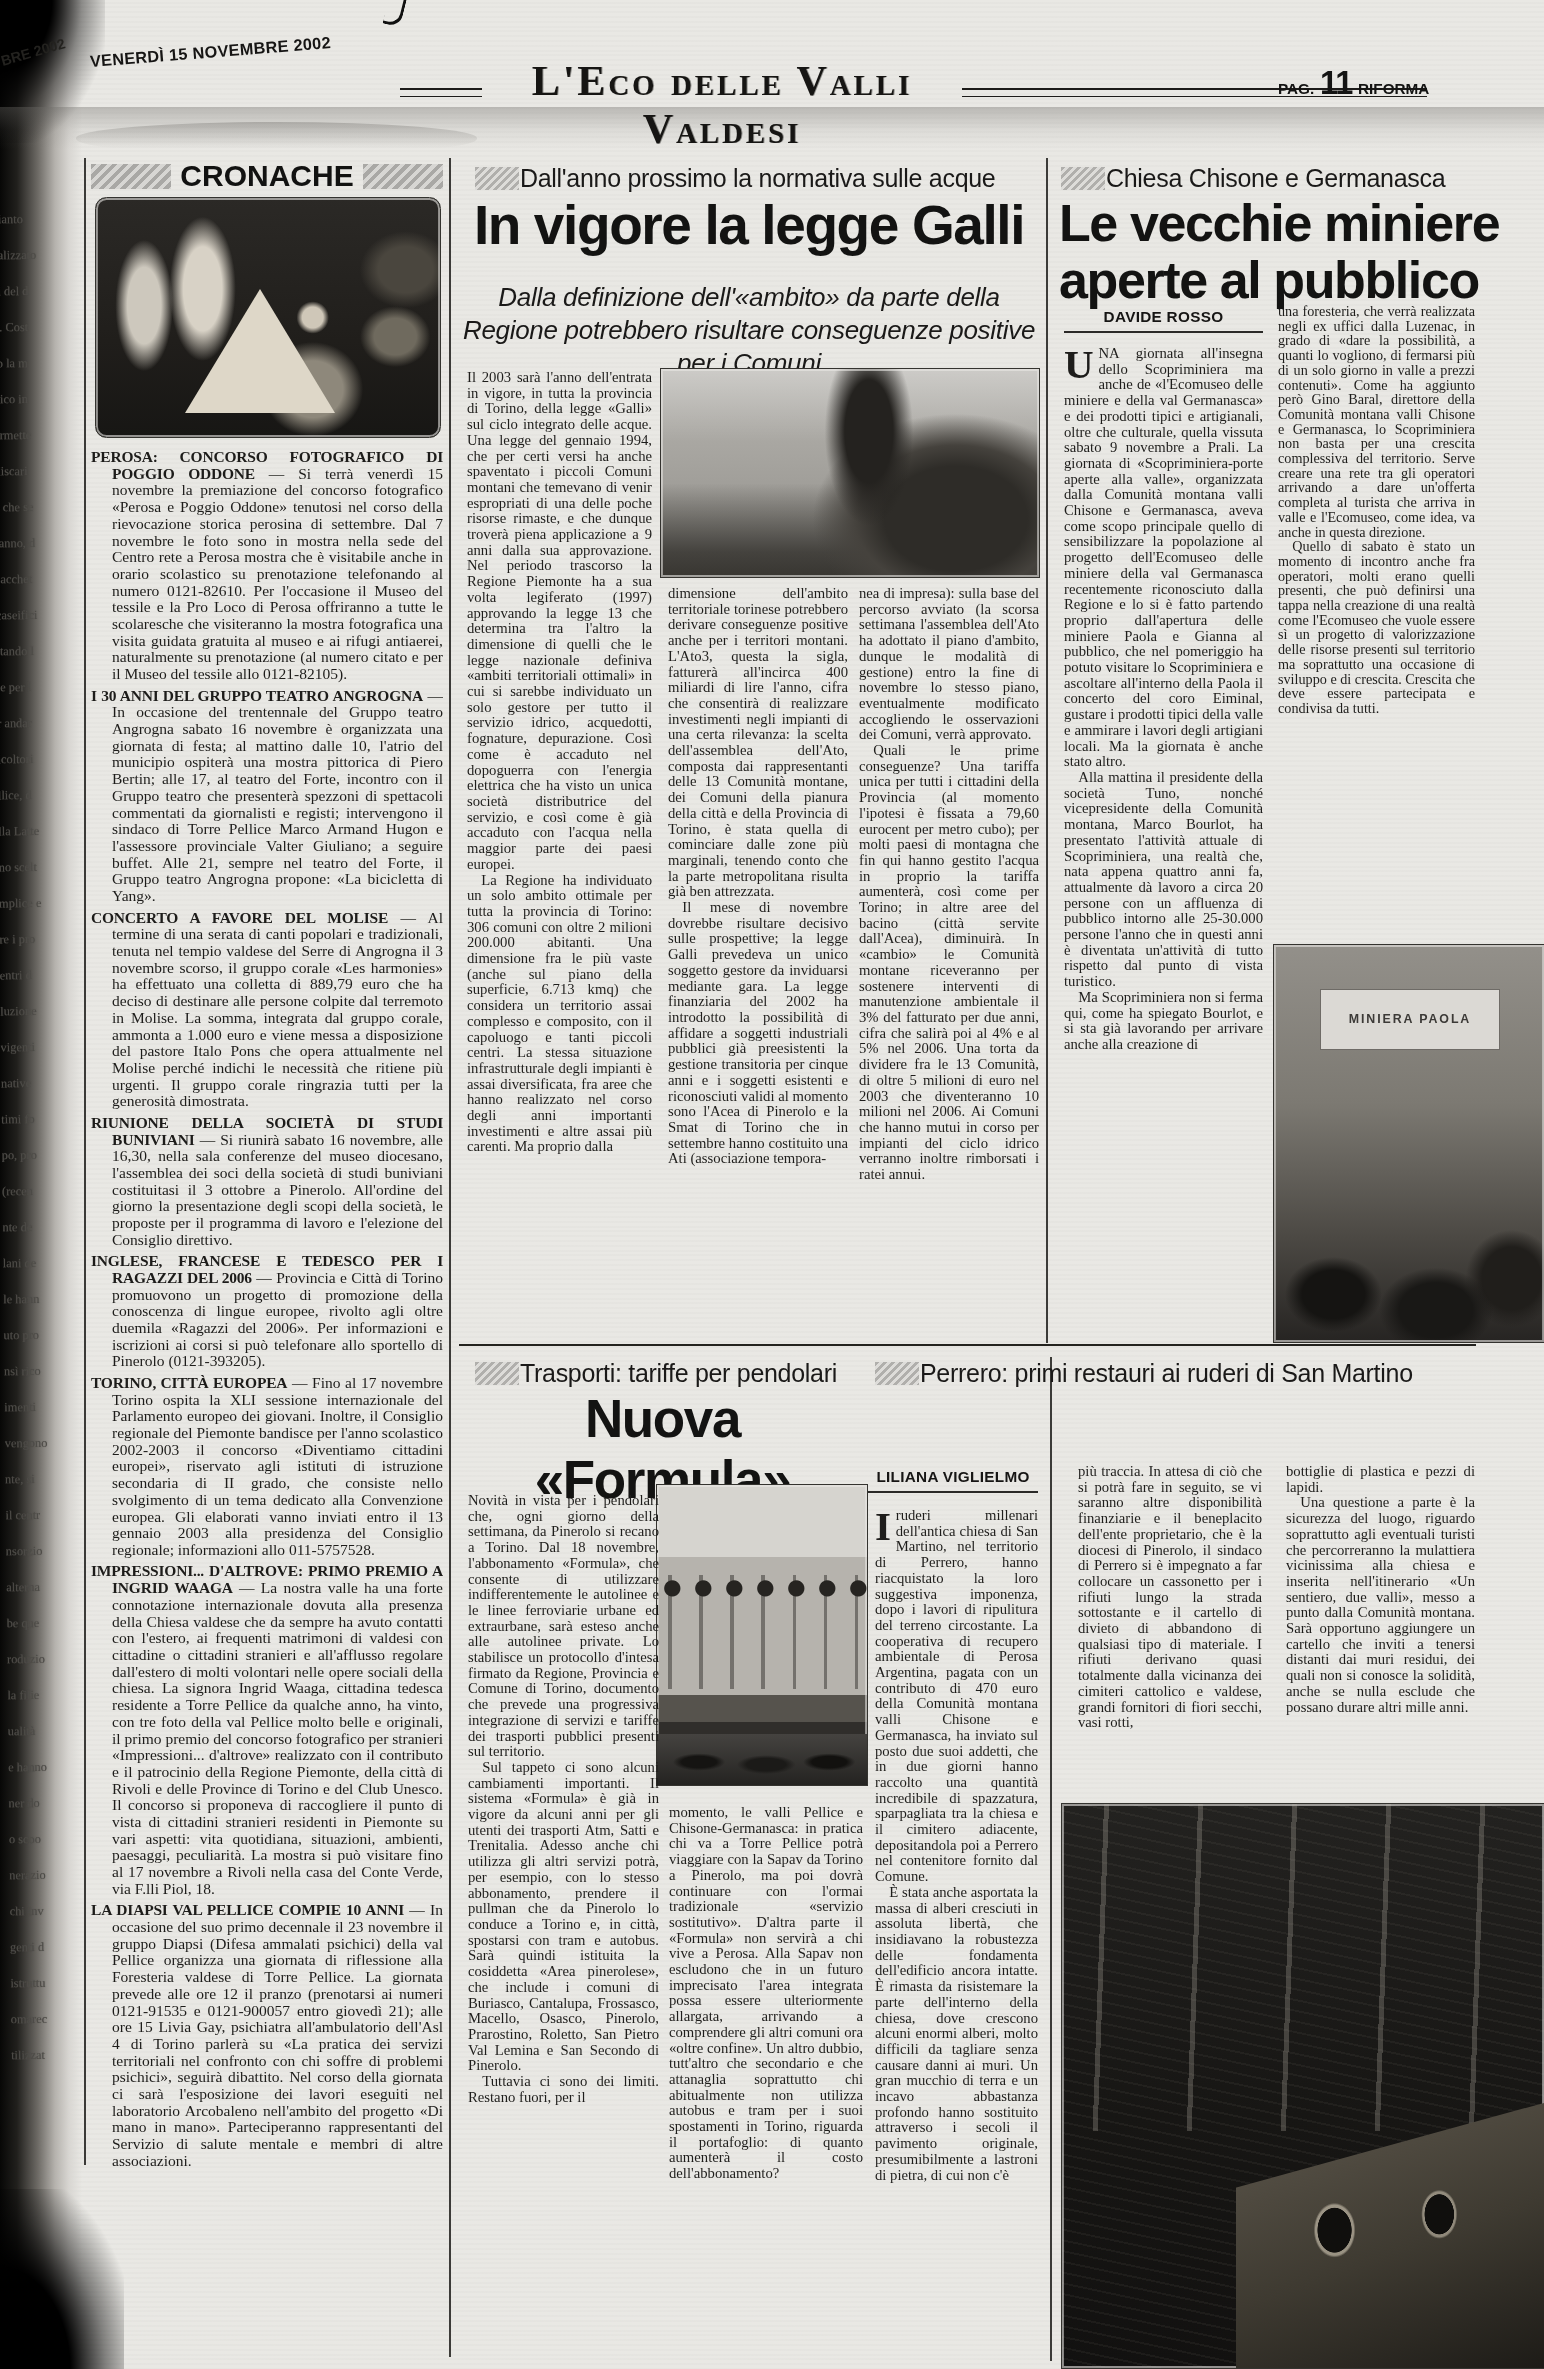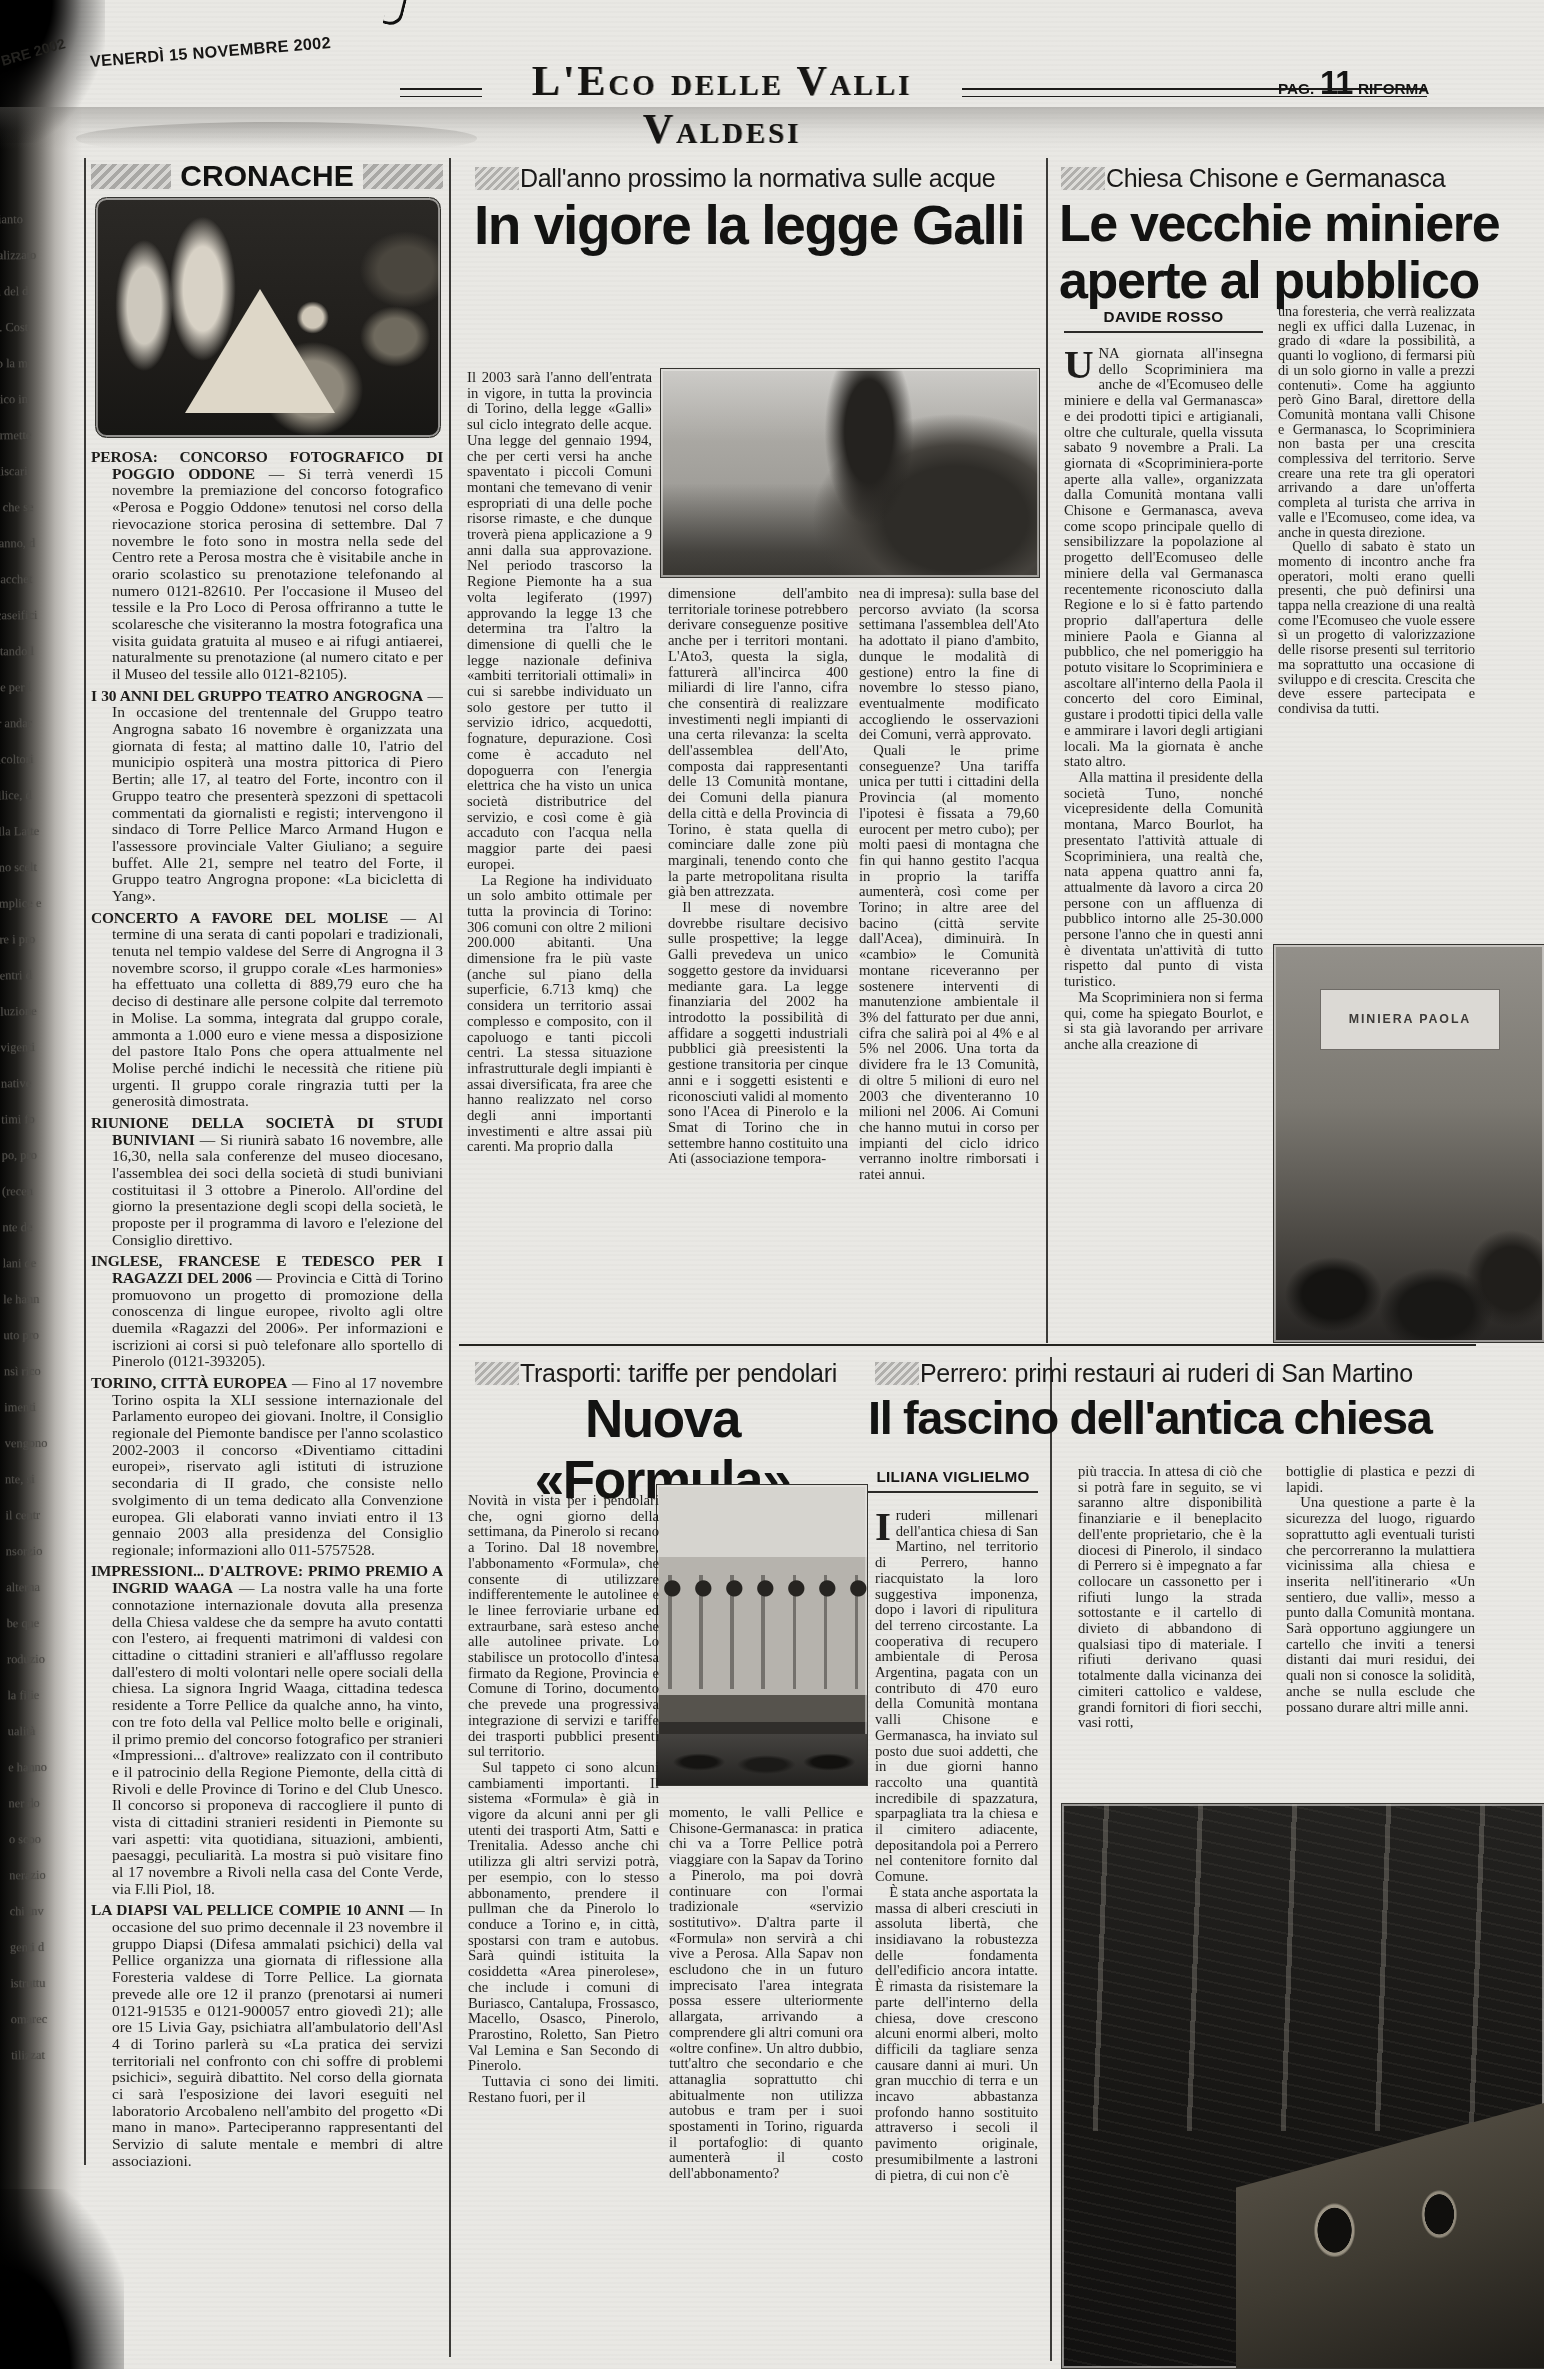--- a/index.html
+++ b/index.html
@@ -209,20 +209,21 @@
     <p><b>TORINO, CITTÀ EUROPEA</b> <span>— Fino al 17 novembre Torino ospita la XLI sessione internazionale del Parlamento europeo dei giovani. Inoltre, il Consiglio regionale del Piemonte bandisce per l'anno scolastico 2002-2003 il concorso «Diventiamo cittadini europei», riservato agli istituti di istruzione secondaria di II grado, che consiste nello svolgimento di un tema dedicato alla Convenzione europea. Gli elaborati vanno inviati entro il 13 gennaio 2003 alla presidenza del Consiglio regionale; informazioni allo 011-5757528.</span></p>
     <p><b>IMPRESSIONI... D'ALTROVE: PRIMO PREMIO A INGRID WAAGA</b> <span>— La nostra valle ha una forte connotazione internazionale dovuta alla presenza della Chiesa valdese che da sempre ha avuto contatti con l'estero, ai frequenti matrimoni di valdesi con cittadine o cittadini stranieri e all'afflusso regolare dall'estero di molti volontari nelle opere sociali della chiesa. La signora Ingrid Waaga, cittadina tedesca residente a Torre Pellice da qualche anno, ha vinto, con tre foto della val Pellice molto belle e originali, il primo premio del concorso fotografico per stranieri «Impressioni... d'altrove» realizzato con il contributo e il patrocinio della Regione Piemonte, della città di Rivoli e delle Province di Torino e del Club Unesco. Il concorso si proponeva di raccogliere il punto di vista di cittadini stranieri residenti in Piemonte su vari aspetti: vita quotidiana, situazioni, ambienti, paesaggi, peculiarità. La mostra si può visitare fino al 17 novembre a Rivoli nella casa del Conte Verde, via F.lli Piol, 18.</span></p>
     <p><b>LA DIAPSI VAL PELLICE COMPIE 10 ANNI</b> <span>— In occasione del suo primo decennale il 23 novembre il gruppo Diapsi (Difesa ammalati psichici) della val Pellice organizza una giornata di riflessione alla Foresteria valdese di Torre Pellice. La giornata prevede alle ore 12 il pranzo (prenotarsi ai numeri 0121-91535 e 0121-900057 entro giovedì 21); alle ore 15 Livia Gay, psichiatra all'ambulatorio dell'Asl 4 di Torino parlerà su «La pratica dei servizi territoriali nel confronto con chi soffre di problemi psichici», seguirà dibattito. Nel corso della giornata ci sarà l'esposizione dei lavori eseguiti nel laboratorio Arcobaleno nell'ambito del progetto «Di mano in mano». Parteciperanno rappresentanti del Servizio di salute mentale e membri di altre associazioni.</span></p>
   </div>
 
   <div class="kicker" style="left:475px;top:164px;">
     <div class="kbox"></div>
     <span>Dall'anno prossimo la normativa sulle acque</span>
   </div>
   <div class="headline" style="left:459px;top:193px;width:580px;font-size:55px;text-align:center;">In vigore la legge Galli</div>
+  <div class="subhead" style="left:459px;top:281px;width:580px;">Dalla definizione dell'«ambito» da parte della Regione potrebbero risultare conseguenze positive per i Comuni</div>
   <div class="photo ph-galli" style="left:660px;top:368px;width:378px;height:208px;"></div>
   <div class="col" style="left:467px;top:370px;width:185px;height:920px;">
     <p class="cont">Il 2003 sarà l'anno dell'entrata in vigore, in tutta la provincia di Torino, della legge «Galli» sul ciclo integrato delle acque. Una legge del gennaio 1994, che per certi versi ha anche spaventato i piccoli Comuni montani che temevano di venir espropriati di una delle poche risorse rimaste, e che dunque troverà piena applicazione a 9 anni dalla sua approvazione. Nel periodo trascorso la Regione Piemonte ha a sua volta legiferato (1997) approvando la legge 13 che determina tra l'altro la dimensione di quelli che le legge nazionale definiva «ambiti territoriali ottimali» in cui si sarebbe individuato un solo gestore per tutto il servizio idrico, acquedotti, fognature, depurazione. Così come è accaduto nel dopoguerra con l'energia elettrica che ha visto un unica società distributrice del servizio, e così come è già accaduto con l'acqua nella maggior parte dei paesi europei.</p>
     <p>La Regione ha individuato un solo ambito ottimale per tutta la provincia di Torino: 306 comuni con oltre 2 milioni 200.000 abitanti. Una dimensione fra le più vaste (anche sul piano della superficie, 6.713 kmq) che considera un territorio assai complesso e composito, con il capoluogo e tanti piccoli centri. La stessa situazione infrastrutturale degli impianti è assai diversificata, fra aree che hanno realizzato nel corso degli anni importanti investimenti e altre assai più carenti. Ma proprio dalla</p>
   </div>
   <div class="col" style="left:668px;top:586px;width:180px;height:705px;">
     <p class="cont">dimensione dell'ambito territoriale torinese potrebbero derivare conseguenze positive anche per i territori montani. L'Ato3, questa la sigla, fatturerà all'incirca 400 miliardi di lire l'anno, cifra che consentirà di realizzare investimenti negli impianti di una certa rilevanza: la scelta dell'assemblea dell'Ato, composta dai rappresentanti delle 13 Comunità montane, dei Comuni della pianura della città e della Provincia di Torino, è stata quella di cominciare dalle zone più marginali, tenendo conto che la parte metropolitana risulta già ben attrezzata.</p>
     <p>Il mese di novembre dovrebbe risultare decisivo sulle prospettive; la legge Galli prevedeva un unico soggetto gestore da inviduarsi mediante gara. La legge finanziaria del 2002 ha introdotto la possibilità di affidare a soggetti industriali pubblici già preesistenti la gestione transitoria per cinque anni e i soggetti esistenti e riconosciuti validi al momento sono l'Acea di Pinerolo e la Smat di Torino che in settembre hanno costituito una Ati (associazione tempora-</p>
   </div>
   <div class="col" style="left:859px;top:586px;width:180px;height:705px;">
@@ -264,21 +265,20 @@
     <p>Tuttavia ci sono dei limiti. Restano fuori, per il</p>
   </div>
   <div class="col" style="left:669px;top:1805px;width:194px;height:386px;">
     <p class="cont">momento, le valli Pellice e Chisone-Germanasca: in pratica chi va a Torre Pellice potrà viaggiare con la Sapav da Torino a Pinerolo, ma poi dovrà continuare con l'ormai tradizionale «servizio sostitutivo». D'altra parte il «Formula» non servirà a chi vive a Perosa. Alla Sapav non escludono che in un futuro imprecisato l'area integrata possa essere ulteriormente allargata, arrivando a comprendere gli altri comuni ora «oltre confine». Un altro dubbio, tutt'altro che secondario e che attanaglia soprattutto chi abitualmente non utilizza autobus e tram per i suoi spostamenti in Torino, riguarda il portafoglio: di quanto aumenterà il costo dell'abbonamento?</p>
   </div>
 
   <div class="kicker" style="left:875px;top:1359px;">
     <div class="kbox"></div>
     <span>Perrero: primi restauri ai ruderi di San Martino</span>
   </div>
-  <div class="headline" style="left:868px;top:1390px;width:602px;font-size:47px;text-align:left;">Il fascino dell'antica chiesa</div>
   <div class="byline" style="left:868px;top:1468px;width:170px;">LILIANA VIGLIELMO</div>
   <div class="col" style="left:875px;top:1508px;width:163px;height:849px;">
     <p class="cont dcap">I ruderi millenari dell'antica chiesa di San Martino, nel territorio di Perrero, hanno riacquistato la loro suggestiva imponenza, dopo i lavori di ripulitura del terreno circostante. La cooperativa di recupero ambientale di Perosa Argentina, pagata con un contributo di 470 euro della Comunità montana valli Chisone e Germanasca, ha inviato sul posto due suoi addetti, che in due giorni hanno raccolto una quantità incredibile di spazzatura, sparpagliata tra la chiesa e il cimitero adiacente, depositandola poi a Perrero nel contenitore fornito dal Comune.</p>
     <p>È stata anche asportata la massa di alberi cresciuti in assoluta libertà, che insidiavano la robustezza delle fondamenta dell'edificio ancora intatte. È rimasta da risistemare la parte dell'interno della chiesa, dove crescono alcuni enormi alberi, molto difficili da tagliare senza causare danni ai muri. Un gran mucchio di terra e un incavo abbastanza profondo hanno sostituito attraverso i secoli il pavimento originale, presumibilmente a lastroni di pietra, di cui non c'è</p>
   </div>
   <div class="col" style="left:1078px;top:1464px;width:184px;height:321px;">
     <p class="cont">più traccia. In attesa di ciò che si potrà fare in seguito, se vi saranno altre disponibilità finanziarie e il beneplacito dell'ente proprietario, che è la diocesi di Pinerolo, il sindaco di Perrero si è impegnato a far collocare un cassonetto per i rifiuti lungo la strada sottostante e il cartello di divieto di abbandono di qualsiasi tipo di materiale. I rifiuti derivano quasi totalmente dalla vicinanza dei cimiteri cattolico e valdese, grandi fornitori di fiori secchi, vasi rotti,</p>
   </div>
   <div class="col" style="left:1286px;top:1464px;width:189px;height:321px;">
     <p class="cont">bottiglie di plastica e pezzi di lapidi.</p>

